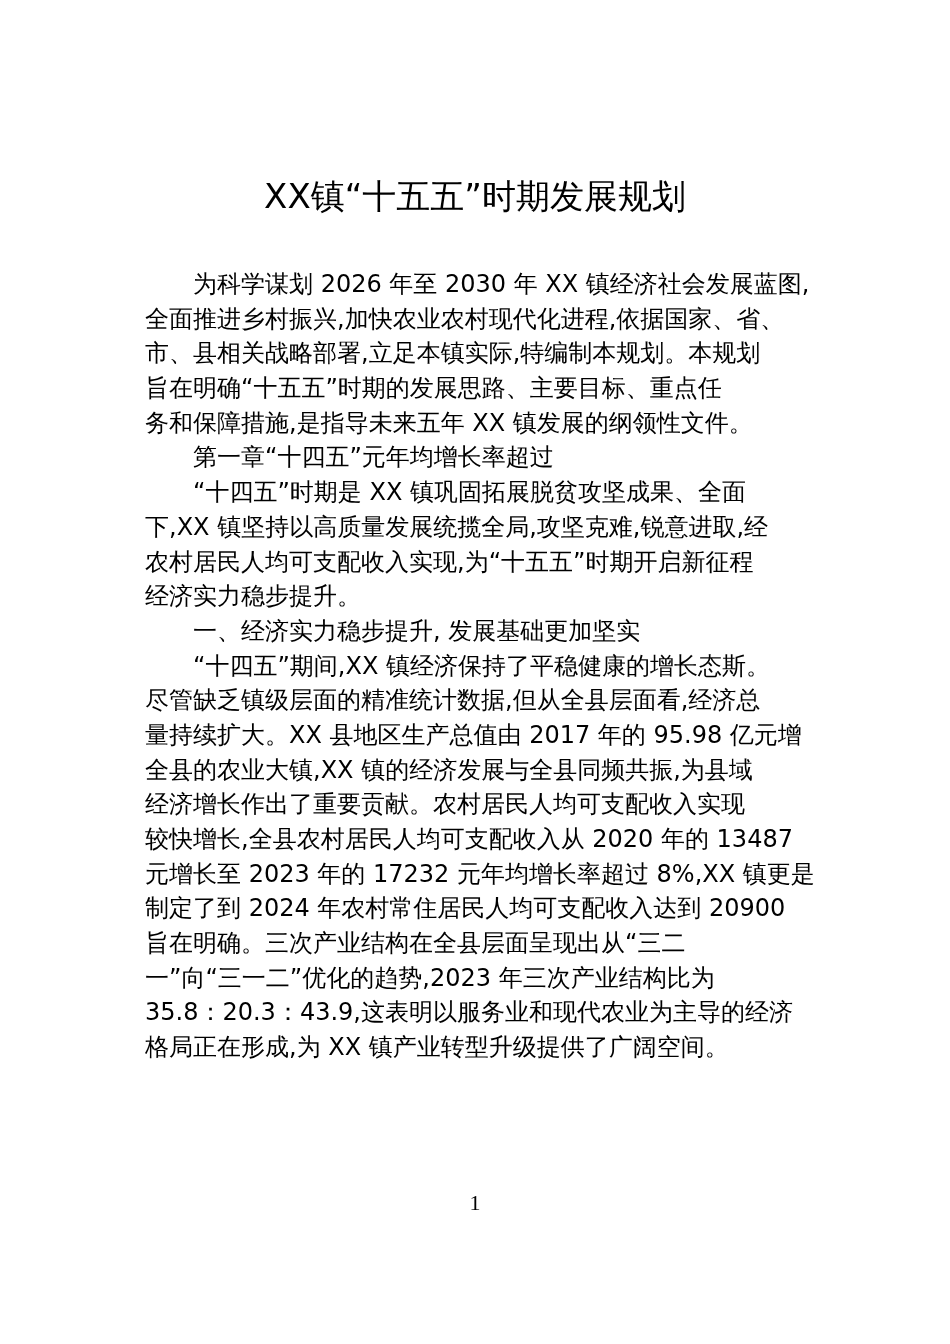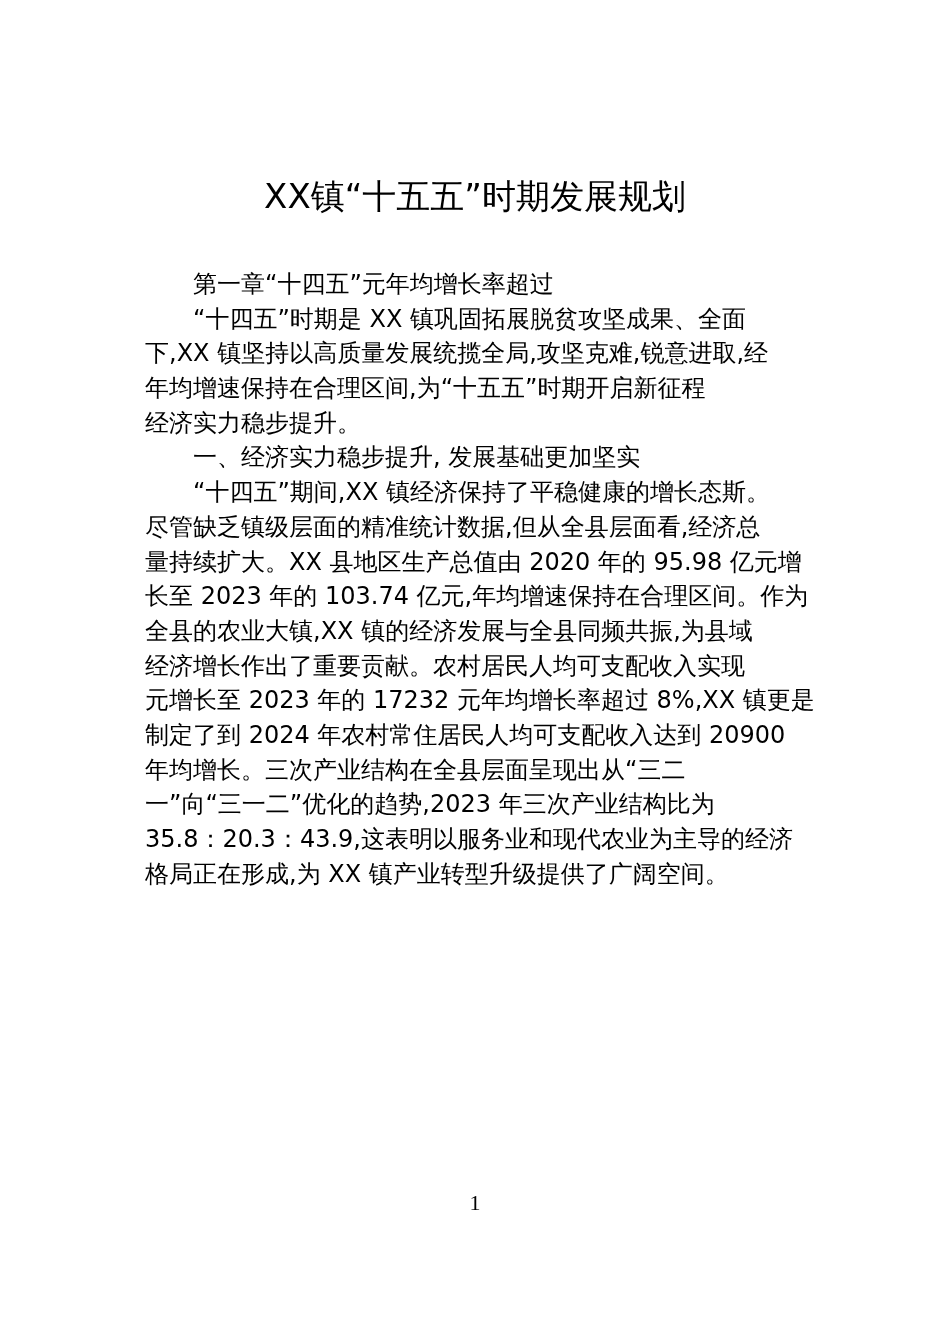--- a/index.html
+++ b/index.html
@@ -63,46 +63,53 @@
     }
   </style>
 </head>
 <body>
 
 <div class="page">
   <div class="title">XX镇“十五五”时期发展规划</div>
 
   <div class="body-text">
 
+    <div>
+      <span class="line indent">为科学谋划 2026 年至 2030 年 XX 镇经济社会发展蓝图,</span>
+      <span class="line">全面推进乡村振兴,加快农业农村现代化进程,依据国家、省、</span>
+      <span class="line">市、县相关战略部署,立足本镇实际,特编制本规划。本规划</span>
+      <span class="line">旨在明确“十五五”时期的发展思路、主要目标、重点任</span>
+      <span class="line">务和保障措施,是指导未来五年 XX 镇发展的纲领性文件。</span>
+    </div>
 
     <div>
       <span class="line indent">第一章“十四五”元年均增长率超过</span>
     </div>
 
     <div>
       <span class="line indent">“十四五”时期是 XX 镇巩固拓展脱贫攻坚成果、全面</span>
       <span class="line">下,XX 镇坚持以高质量发展统揽全局,攻坚克难,锐意进取,经</span>
-      <span class="line">年均增速保持在合理区间,为“十五五”时期开启新征程</span>
+      <span class="line">农村居民人均可支配收入实现,为“十五五”时期开启新征程</span>
       <span class="line">经济实力稳步提升。</span>
     </div>
 
     <div>
       <span class="line indent">一、经济实力稳步提升, 发展基础更加坚实</span>
     </div>
 
     <div>
       <span class="line indent">“十四五”期间,XX 镇经济保持了平稳健康的增长态斯。</span>
       <span class="line">尽管缺乏镇级层面的精准统计数据,但从全县层面看,经济总</span>
-      <span class="line">量持续扩大。XX 县地区生产总值由 2020 年的 95.98 亿元增</span>
-      <span class="line">长至 2023 年的 103.74 亿元,年均增速保持在合理区间。作为</span>
+      <span class="line">量持续扩大。XX 县地区生产总值由 2017 年的 95.98 亿元增</span>
       <span class="line">全县的农业大镇,XX 镇的经济发展与全县同频共振,为县域</span>
       <span class="line">经济增长作出了重要贡献。农村居民人均可支配收入实现</span>
+      <span class="line">较快增长,全县农村居民人均可支配收入从 2020 年的 13487</span>
       <span class="line">元增长至 2023 年的 17232 元年均增长率超过 8%,XX 镇更是</span>
       <span class="line">制定了到 2024 年农村常住居民人均可支配收入达到 20900</span>
-      <span class="line">年均增长。三次产业结构在全县层面呈现出从“三二</span>
+      <span class="line">旨在明确。三次产业结构在全县层面呈现出从“三二</span>
       <span class="line">一”向“三一二”优化的趋势,2023 年三次产业结构比为</span>
       <span class="line">35.8：20.3：43.9,这表明以服务业和现代农业为主导的经济</span>
       <span class="line">格局正在形成,为 XX 镇产业转型升级提供了广阔空间。</span>
     </div>
   </div>
 
   <div class="page-number">1</div>
 </div>
 
 </body></html>

